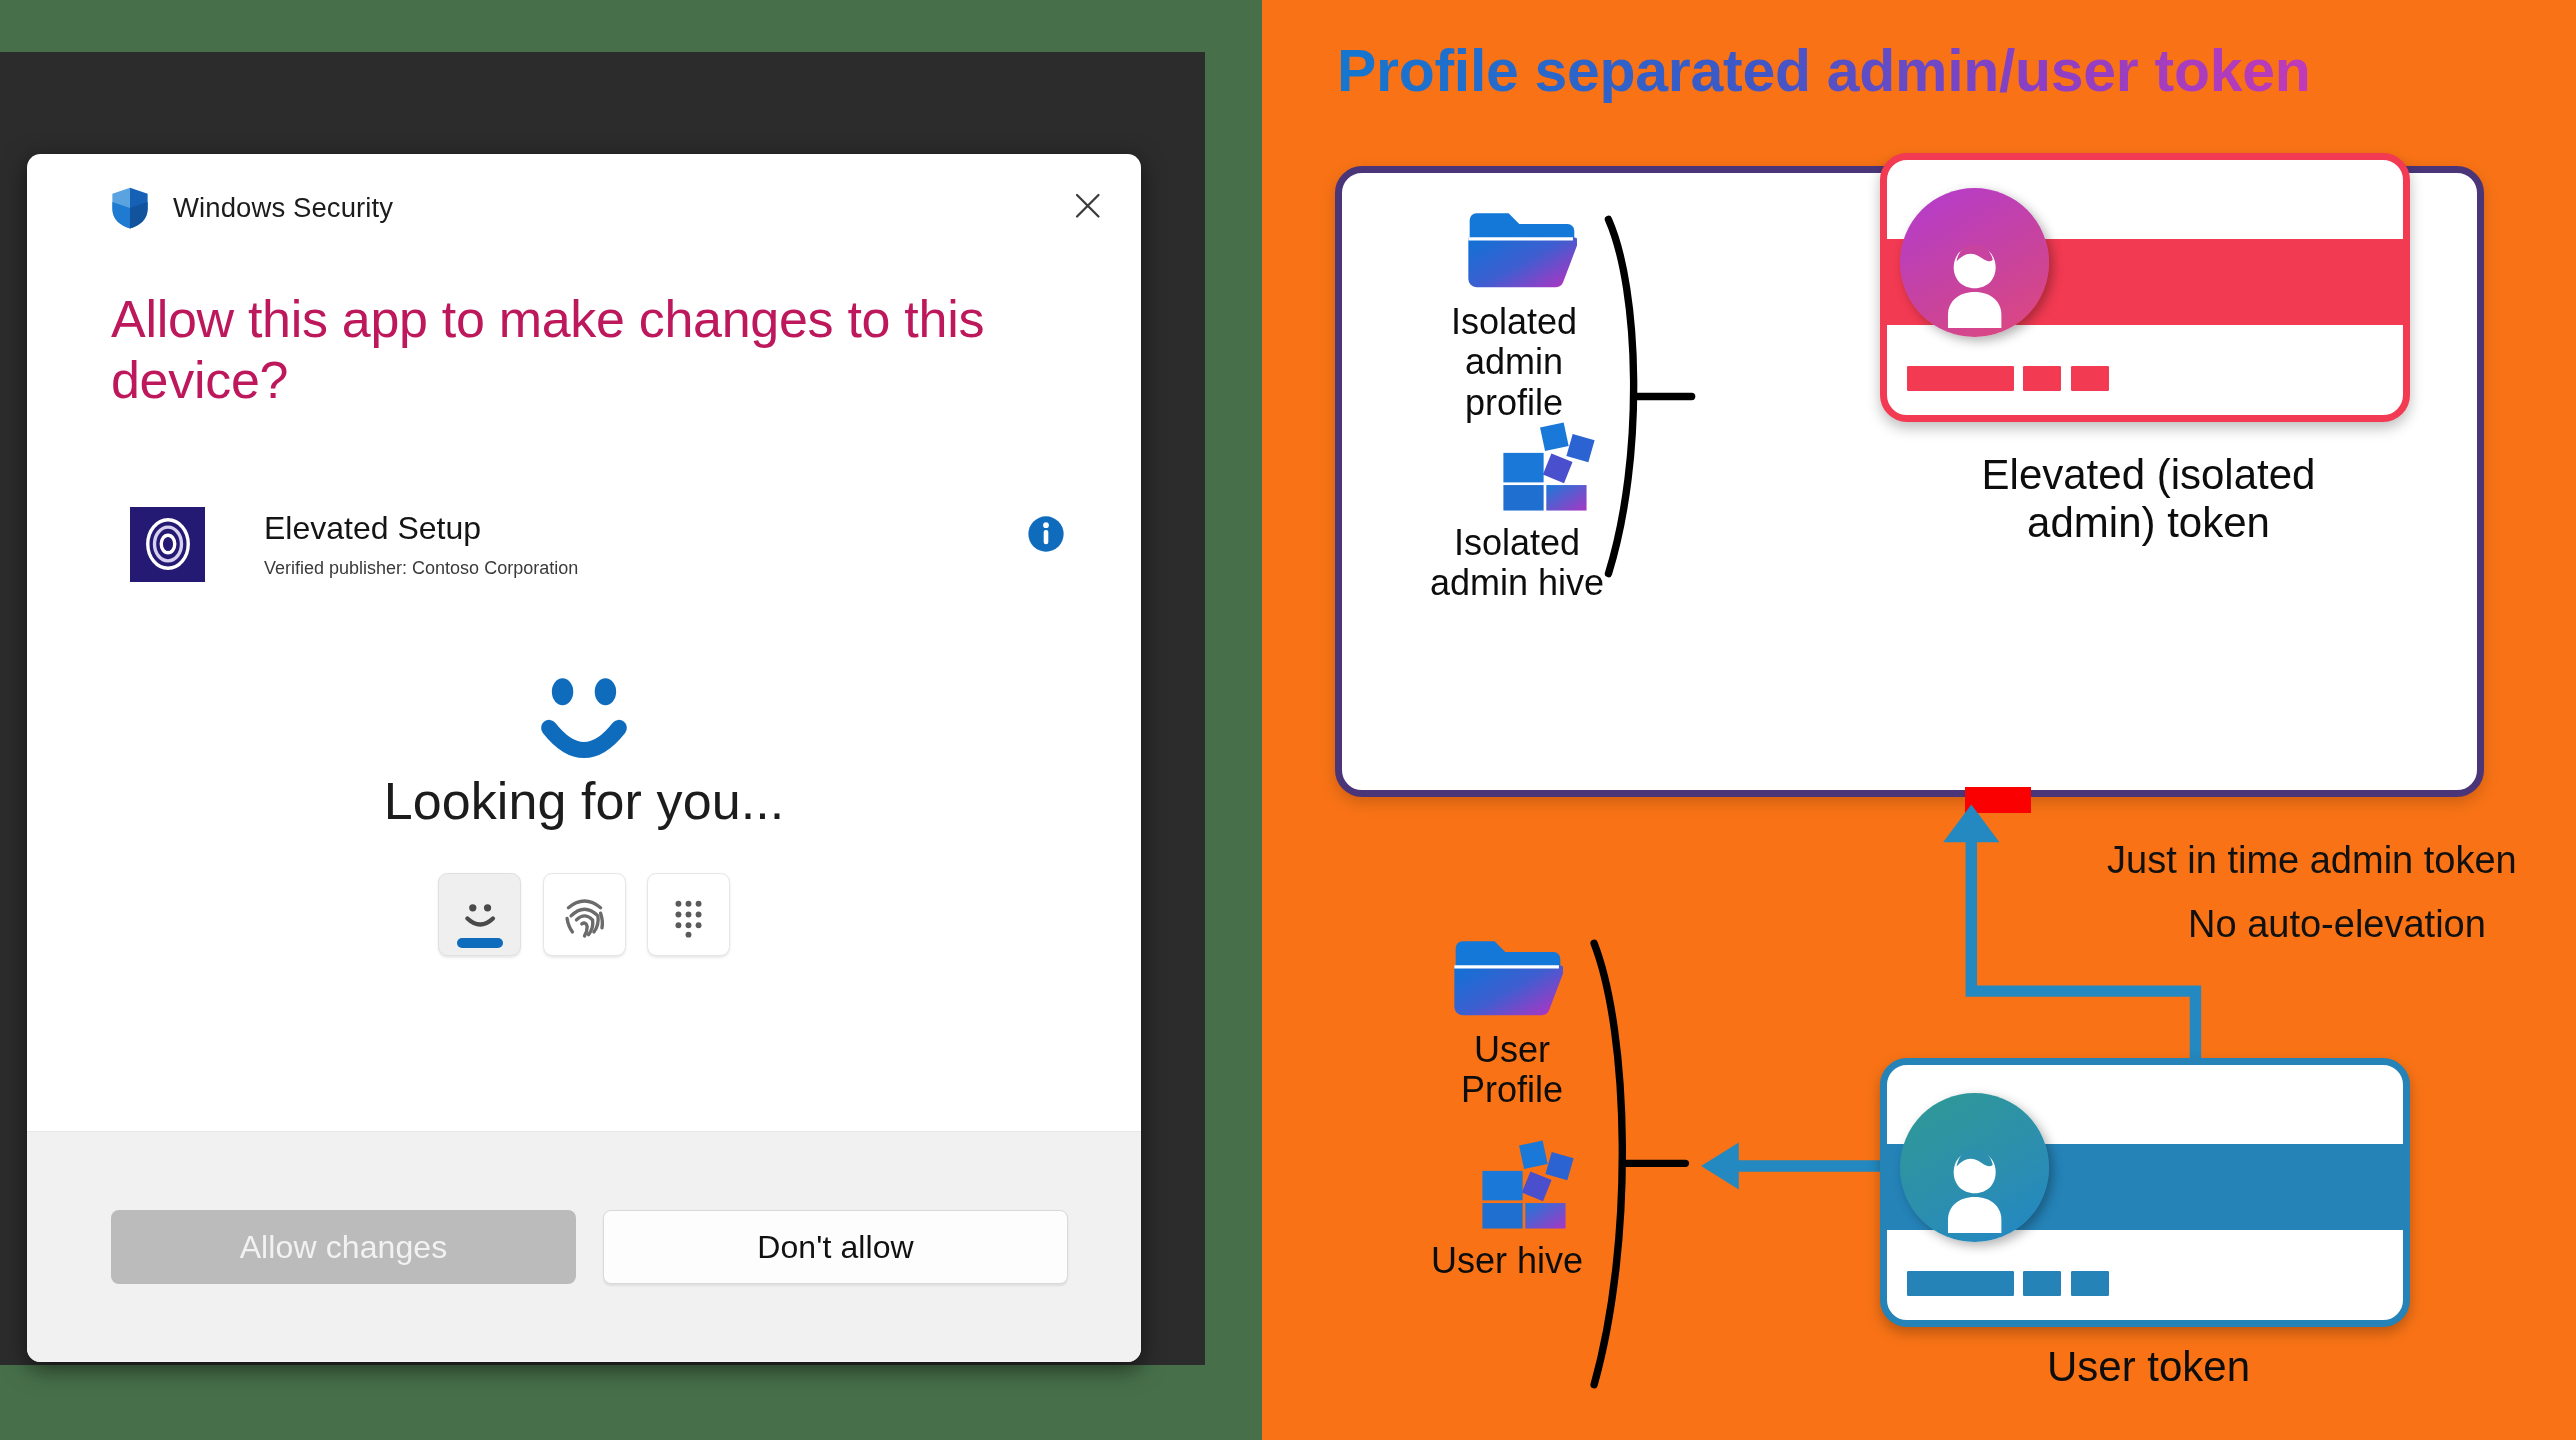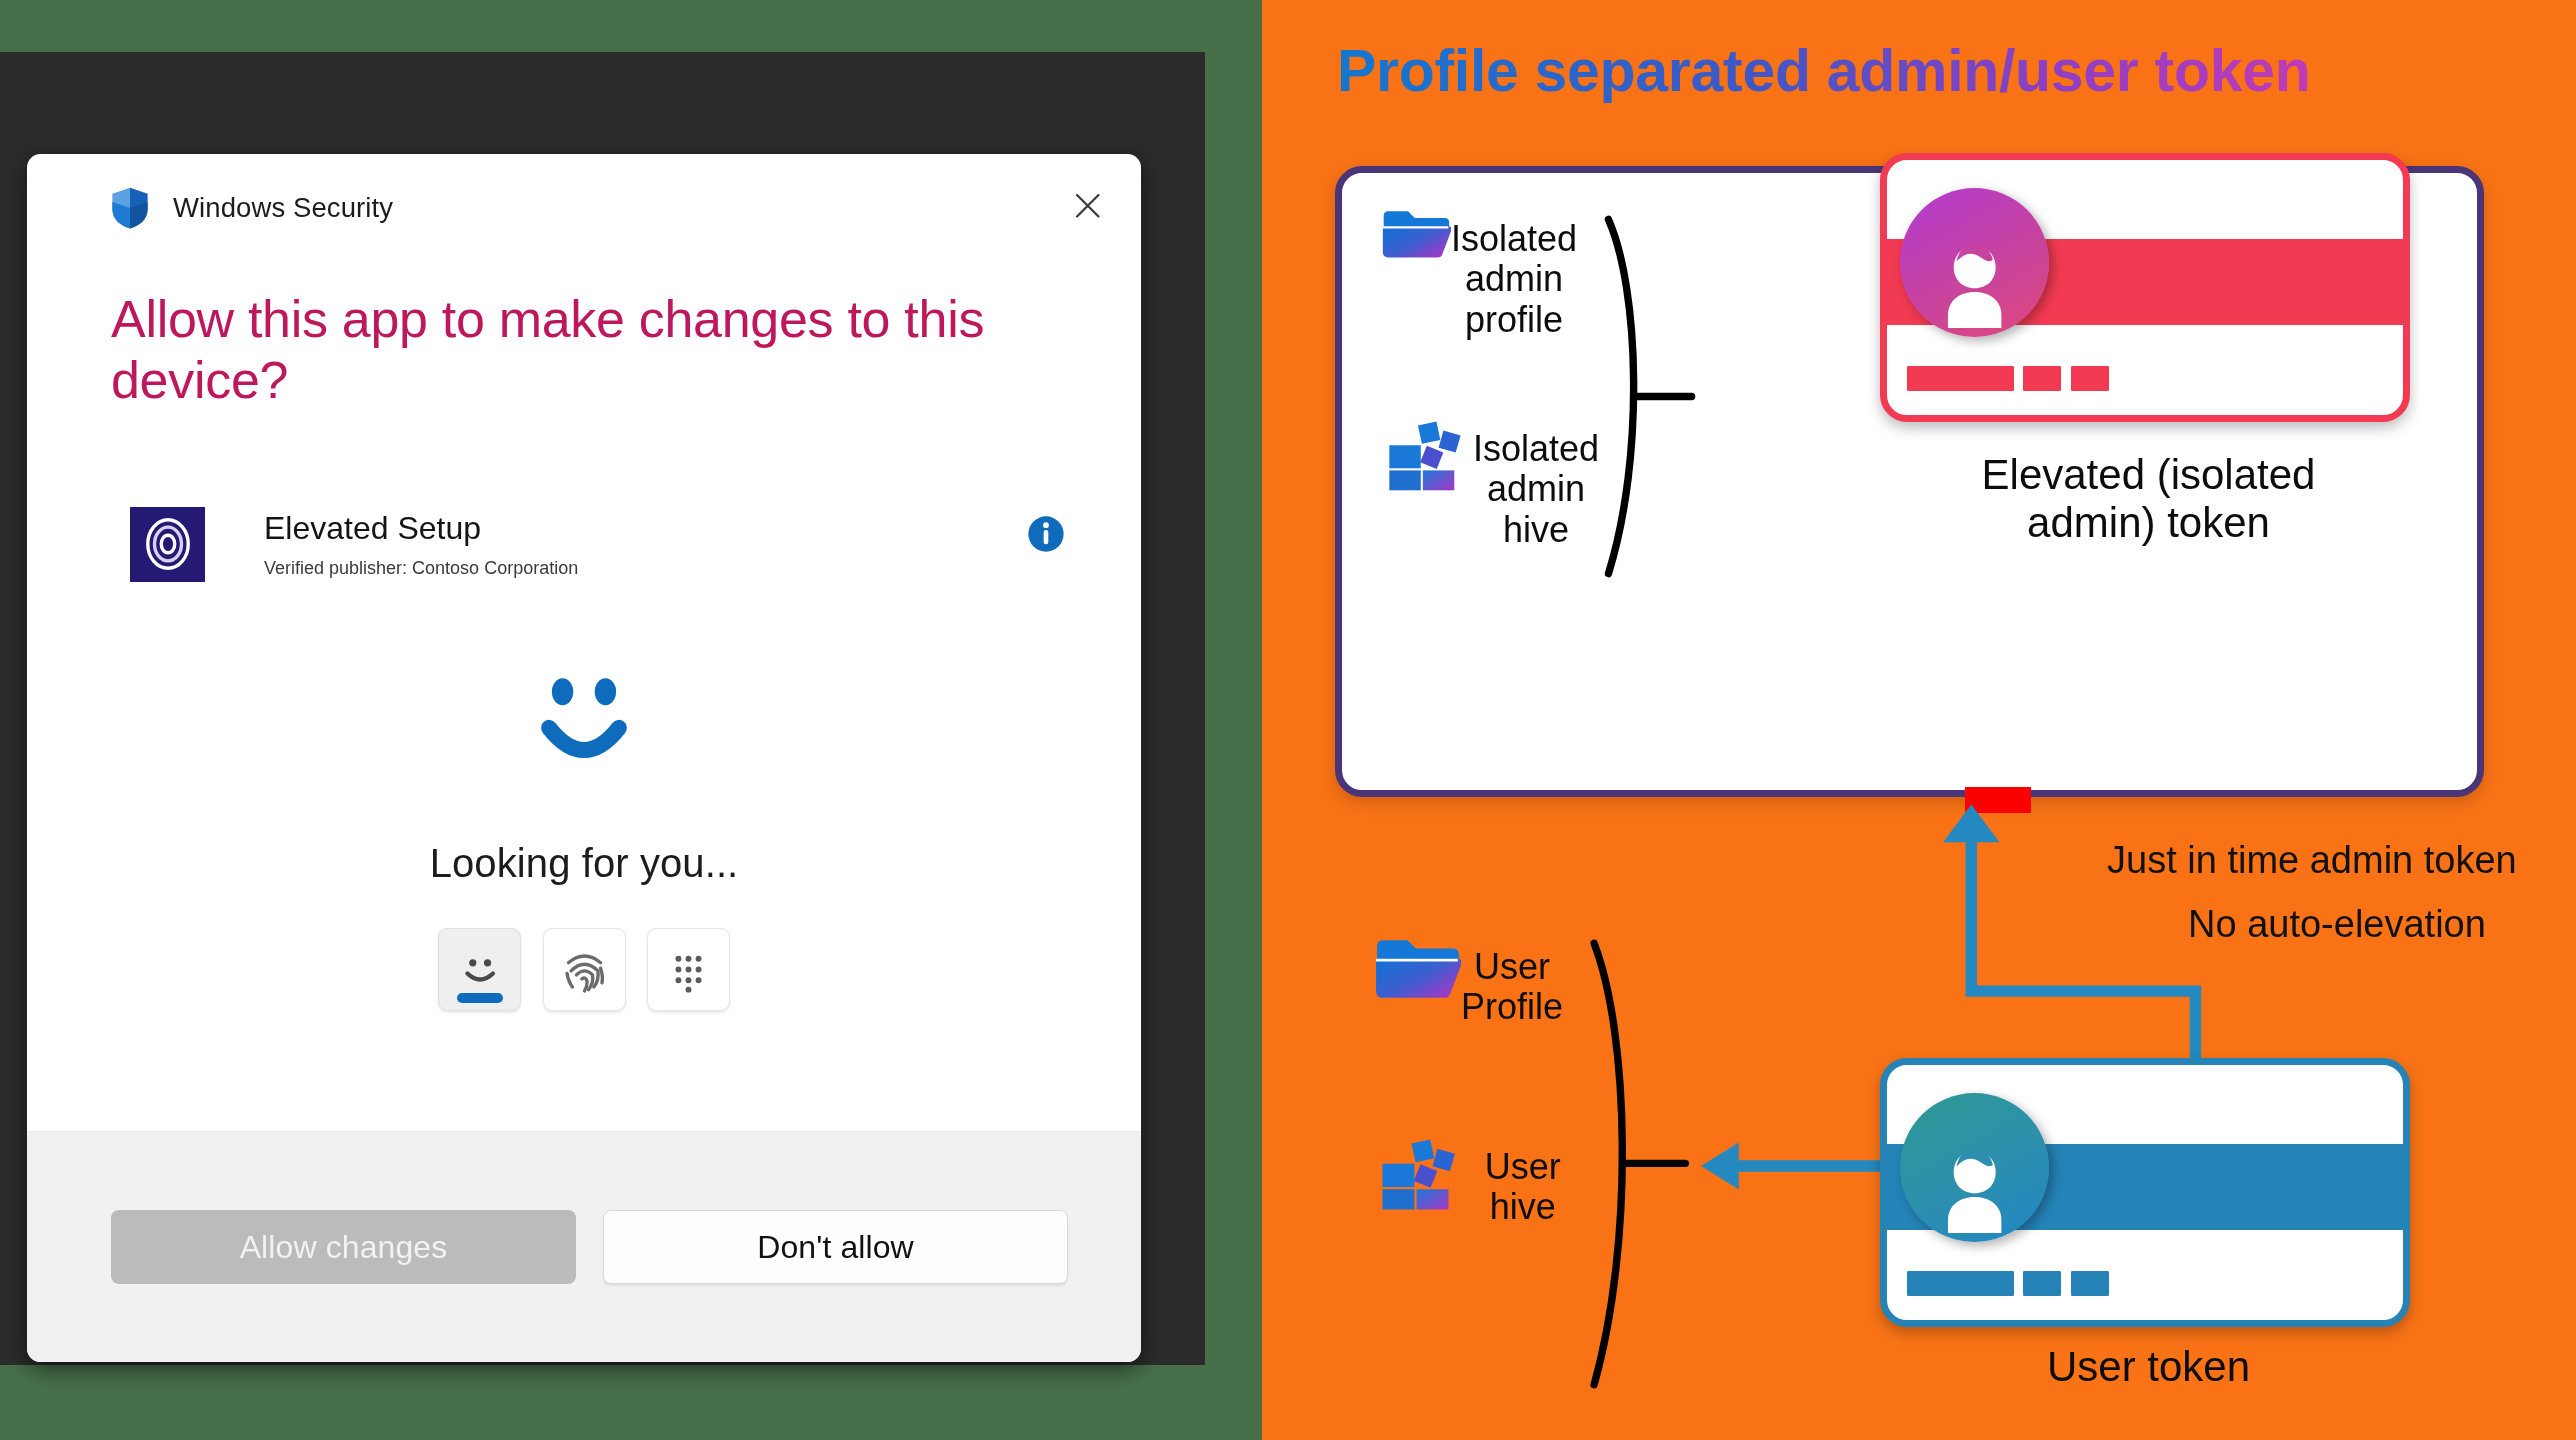--- a/index.html
+++ b/index.html
@@ -78,21 +78,21 @@
     position: absolute; right: -8px; top: 24px;
     width: 38px; height: 38px;
   }
 
   .hello-area {
     margin-top: 79px;
     display: flex; flex-direction: column; align-items: center;
   }
   .smiley { width: 134px; height: 94px; }
   .hello-status {
-    font-size: 40px; color: #1c1c1c; margin-top: 70px; letter-spacing: 0.1px;
+    font-size: 52px; color: #1c1c1c; letter-spacing: 0.1px;
   }
   .auth-methods {
     display: flex; gap: 21.5px; margin-top: 42px;
   }
   .auth-btn {
     width: 83px; height: 83px;
     border-radius: 9.4px;
     border: 1.3px solid #e6e6e6;
     background: #ffffff;
     display: flex; align-items: center; justify-content: center;
@@ -142,21 +142,21 @@
 
   .admin-box {
     position: absolute; left: 73px; top: 166px;
     width: 1149px; height: 631px;
     border: 7.4px solid #4a3578;
     border-radius: 27px;
     background: #ffffff;
     box-shadow: 0 5.4px 14.8px rgba(0,0,0,0.17);
   }
 
-  .ic-col { position: absolute; display: flex; flex-direction: row; align-items: flex-start; }
+  .ic-col { position: absolute; display: flex; flex-direction: column; align-items: flex-end; }
   .ic-label {
     font-size: 36px; color: #0d0d0d; text-align: center;
     line-height: 1.13; font-weight: 400; margin-top: 10.7px;
   }
   .ic-folder { width: 110px; height: 83px; }
   .ic-hive { width: 110px; height: 94px; }
 
   .brace { position: absolute; }
 
   .token-card {

